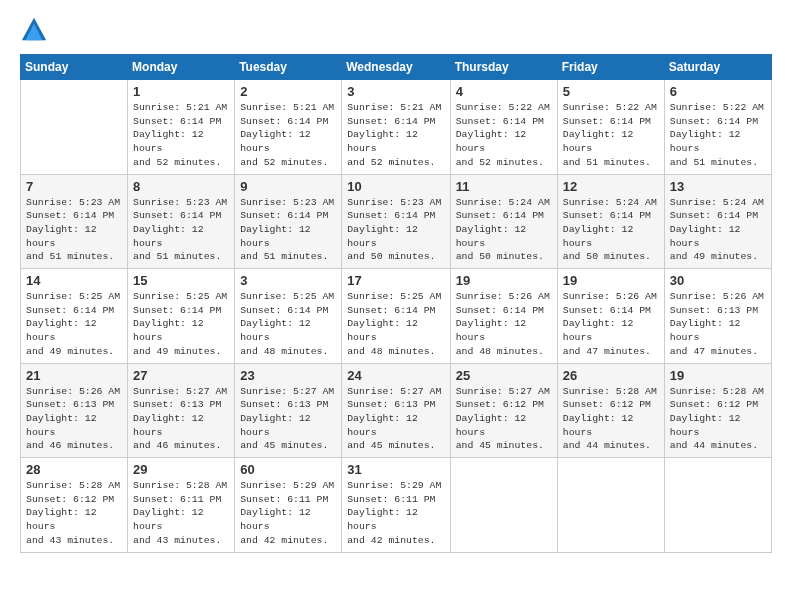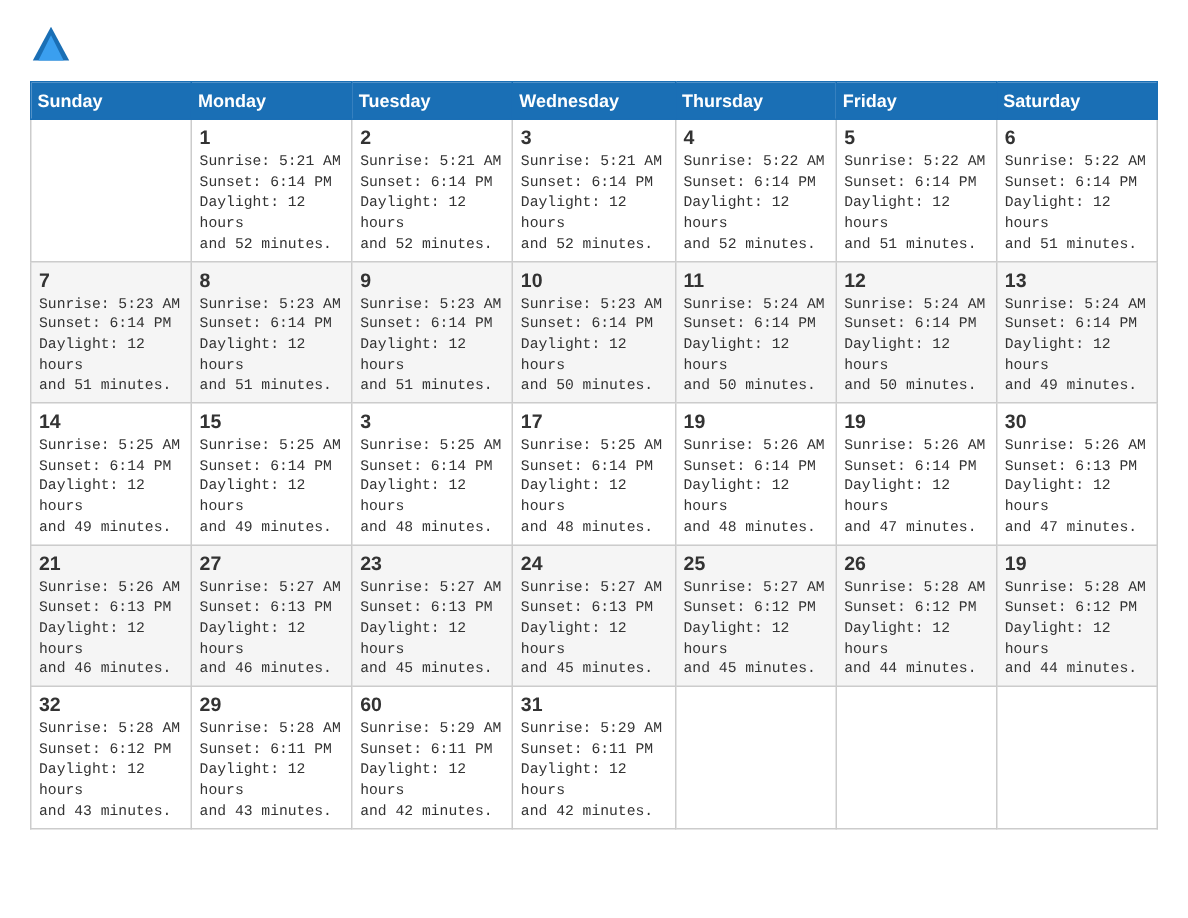--- a/index.html
+++ b/index.html
@@ -332,21 +332,21 @@
           <td>
             <span class="day-num">19</span>
             <div class="day-info" style="white-space: pre-line;">Sunrise: 5:28 AM
 Sunset: 6:12 PM
 Daylight: 12 hours
 and 44 minutes.</div>
           </td>
         </tr>
         <tr>
           <td>
-            <span class="day-num">32</span>
+            <span class="day-num">28</span>
             <div class="day-info" style="white-space: pre-line;">Sunrise: 5:28 AM
 Sunset: 6:12 PM
 Daylight: 12 hours
 and 43 minutes.</div>
           </td>
           <td>
             <span class="day-num">29</span>
             <div class="day-info" style="white-space: pre-line;">Sunrise: 5:28 AM
 Sunset: 6:11 PM
 Daylight: 12 hours

